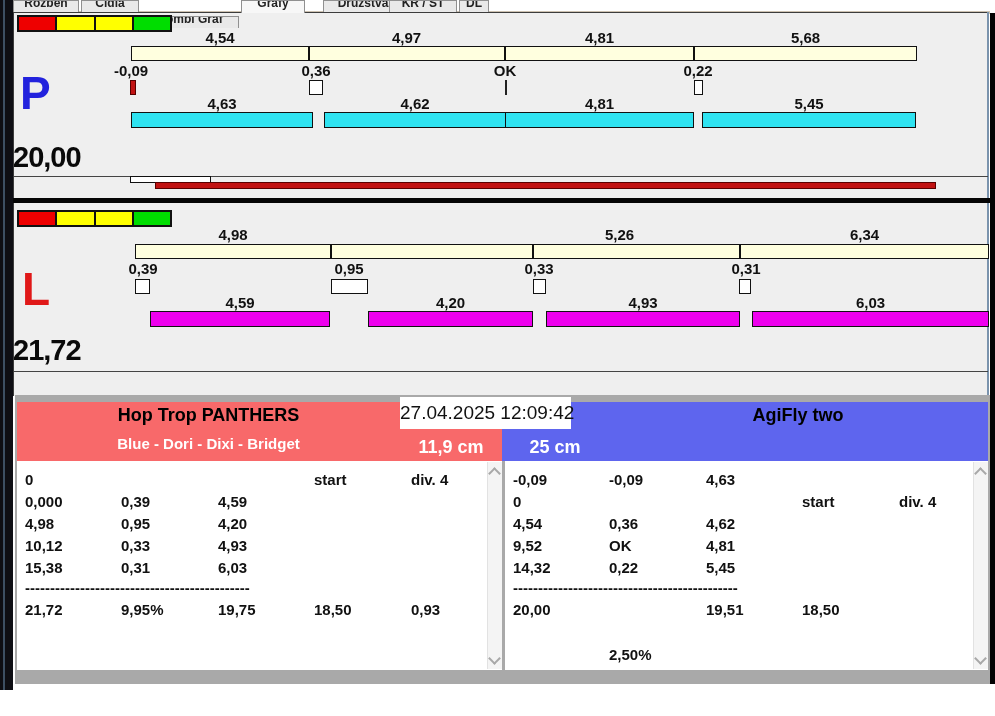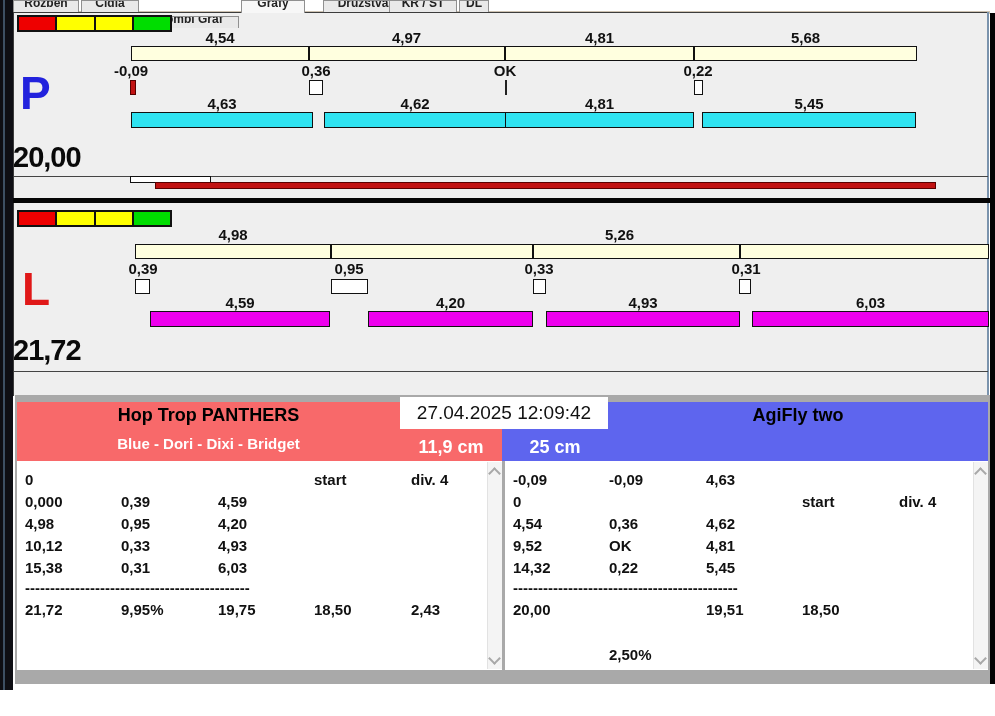--- a/index.html
+++ b/index.html
@@ -49,21 +49,21 @@
   <div class="abs" id="hdr-left" style="left: 17px; top: 402px; width: 485px; height: 59px; background: rgb(248, 105, 106);"></div>
   <div class="abs" id="hdr-right" style="left: 502px; top: 402px; width: 486px; height: 59px; background: rgb(94, 101, 238);"></div>
 
   <div class="hdrname" style="left:17px;top:404px;width:383px;">Hop Trop PANTHERS</div>
   <div class="hdrmembers" style="left:17px;top:435px;width:383px;">Blue - Dori - Dixi - Bridget</div>
   <div class="hdrcat" style="left:400px;top:436px;width:102px;">11,9 cm</div>
 
   <div class="hdrname" style="left:608px;top:404px;width:380px;">AgiFly two</div>
   <div class="hdrcat" style="left:502px;top:436px;width:106px;">25 cm</div>
 
-  <div class="abs" id="timestamp" style="left:400px;top:397px;width:208px;height:32px;background:#fff;color:#111;font-size:19px;line-height:32px;text-align:center;white-space:nowrap;">27.04.2025 12:09:42</div>
+  <div class="abs" id="timestamp" style="left:400px;top:397px;width:171px;height:32px;background:#fff;color:#111;font-size:19px;line-height:32px;text-align:center;white-space:nowrap;">27.04.2025 12:09:42</div>
 
   <div class="abs" id="listbox-left" style="left:17px;top:461px;width:485px;height:209px;background:#fff;"></div>
   <div class="abs" id="listbox-right" style="left:505px;top:461px;width:483px;height:209px;background:#fff;"></div>
 
   <div class="sbtrack" style="left:487px;top:462px;"></div>
   <div class="sbtrack" style="left:973px;top:462px;"></div>
   <div class="chev chev-up" style="left:490px;top:469px;"></div>
   <div class="chev chev-down" style="left:490px;top:654px;"></div>
   <div class="chev chev-up" style="left:976px;top:469px;"></div>
   <div class="chev chev-down" style="left:976px;top:654px;"></div>
@@ -124,20 +124,21 @@
     <div class="glabel" style="position: absolute; left: 505px; top: 96px; width: 189px; text-align: center;">4,81</div>
     <div style="position: absolute; left: 505px; top: 112px; width: 187px; height: 14px; background: rgb(47, 227, 241); border: 1px solid rgb(17, 17, 17);"></div>
     <div class="glabel" style="position: absolute; left: 702px; top: 96px; width: 214px; text-align: center;">5,45</div>
     <div style="position: absolute; left: 702px; top: 112px; width: 212px; height: 14px; background: rgb(47, 227, 241); border: 1px solid rgb(17, 17, 17);"></div>
     <div style="position: absolute; left: 135px; top: 244px; width: 852px; height: 13px; background: rgb(255, 255, 223); border: 1px solid rgb(17, 17, 17);"></div>
     <div class="glabel" style="position: absolute; left: 135px; top: 227px; width: 196px; text-align: center;">4,98</div>
     <div style="position: absolute; left: 330px; top: 244px; width: 2px; height: 15px; background: rgb(17, 17, 17);"></div>
     <div style="position: absolute; left: 532px; top: 244px; width: 2px; height: 15px; background: rgb(17, 17, 17);"></div>
     <div class="glabel" style="position: absolute; left: 516px; top: 227px; width: 207px; text-align: center;">5,26</div>
     <div style="position: absolute; left: 739px; top: 244px; width: 2px; height: 15px; background: rgb(17, 17, 17);"></div>
+    <div class="glabel" style="position: absolute; left: 740px; top: 227px; width: 249px; text-align: center;">6,34</div>
     <div class="glabel" style="position: absolute; left: 109px; top: 261px; width: 68px; text-align: center;">0,39</div>
     <div style="position: absolute; left: 135px; top: 279px; width: 13px; height: 13px; background: rgb(255, 255, 255); border: 1px solid rgb(17, 17, 17);"></div>
     <div class="glabel" style="position: absolute; left: 315px; top: 261px; width: 68px; text-align: center;">0,95</div>
     <div style="position: absolute; left: 331px; top: 279px; width: 35px; height: 13px; background: rgb(255, 255, 255); border: 1px solid rgb(17, 17, 17);"></div>
     <div class="glabel" style="position: absolute; left: 505px; top: 261px; width: 68px; text-align: center;">0,33</div>
     <div style="position: absolute; left: 533px; top: 279px; width: 11px; height: 13px; background: rgb(255, 255, 255); border: 1px solid rgb(17, 17, 17);"></div>
     <div class="glabel" style="position: absolute; left: 712px; top: 261px; width: 68px; text-align: center;">0,31</div>
     <div style="position: absolute; left: 739px; top: 279px; width: 10px; height: 13px; background: rgb(255, 255, 255); border: 1px solid rgb(17, 17, 17);"></div>
     <div class="glabel" style="position: absolute; left: 150px; top: 295px; width: 180px; text-align: center;">4,59</div>
     <div style="position: absolute; left: 150px; top: 311px; width: 178px; height: 14px; background: rgb(238, 0, 238); border: 1px solid rgb(17, 17, 17);"></div>
@@ -160,21 +161,21 @@
     <div class="cell" style="position: absolute; left: 121px; top: 537px;">0,33</div>
     <div class="cell" style="position: absolute; left: 218px; top: 537px;">4,93</div>
     <div class="cell" style="position: absolute; left: 25px; top: 559px;">15,38</div>
     <div class="cell" style="position: absolute; left: 121px; top: 559px;">0,31</div>
     <div class="cell" style="position: absolute; left: 218px; top: 559px;">6,03</div>
     <div class="cell" style="position: absolute; left: 25px; top: 579px; width: 272px; height: 15px; overflow: hidden;">---------------------------------------------</div>
     <div class="cell" style="position: absolute; left: 25px; top: 601px;">21,72</div>
     <div class="cell" style="position: absolute; left: 121px; top: 601px;">9,95%</div>
     <div class="cell" style="position: absolute; left: 218px; top: 601px;">19,75</div>
     <div class="cell" style="position: absolute; left: 314px; top: 601px;">18,50</div>
-    <div class="cell" style="position: absolute; left: 411px; top: 601px;">2,43</div>
+    <div class="cell" style="position: absolute; left: 411px; top: 601px;">0,93</div>
     <div class="cell" style="position: absolute; left: 513px; top: 471px;">-0,09</div>
     <div class="cell" style="position: absolute; left: 609px; top: 471px;">-0,09</div>
     <div class="cell" style="position: absolute; left: 706px; top: 471px;">4,63</div>
     <div class="cell" style="position: absolute; left: 513px; top: 493px;">0</div>
     <div class="cell" style="position: absolute; left: 802px; top: 493px;">start</div>
     <div class="cell" style="position: absolute; left: 899px; top: 493px;">div. 4</div>
     <div class="cell" style="position: absolute; left: 513px; top: 515px;">4,54</div>
     <div class="cell" style="position: absolute; left: 609px; top: 515px;">0,36</div>
     <div class="cell" style="position: absolute; left: 706px; top: 515px;">4,62</div>
     <div class="cell" style="position: absolute; left: 513px; top: 537px;">9,52</div>

